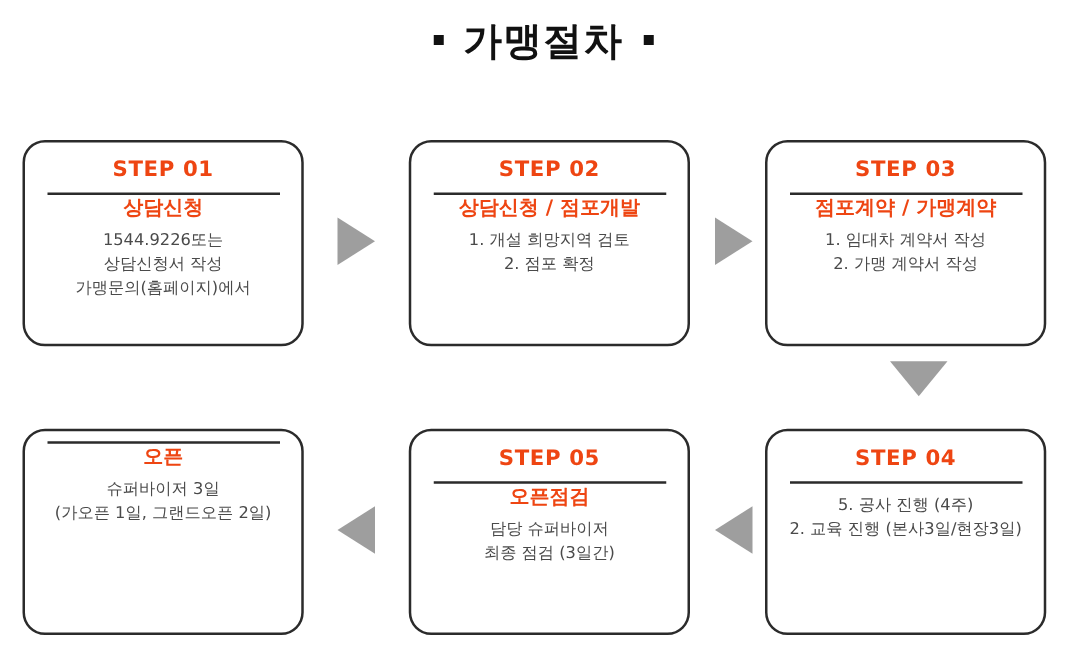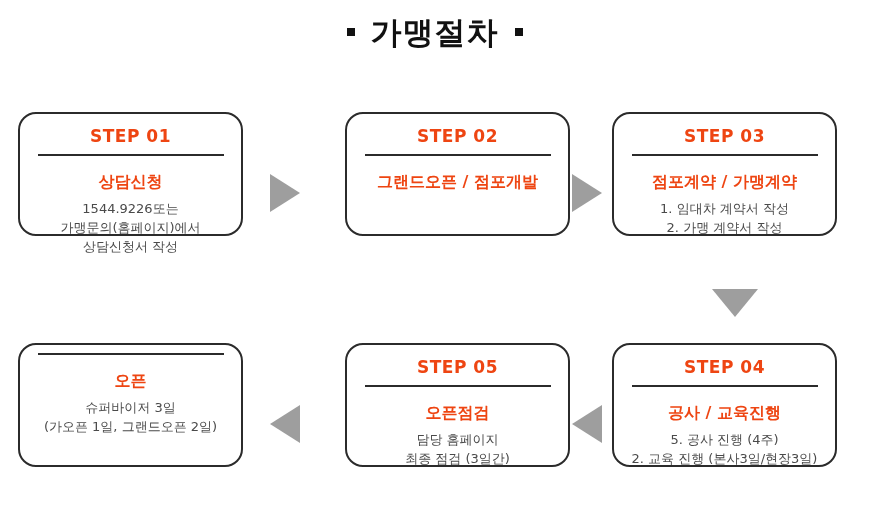--- a/index.html
+++ b/index.html
@@ -43,63 +43,63 @@
     margin: 0 16px;
   }
   .page-title .title-text {
     display: inline-block;
   }
 
   
   .step-box {
     position: absolute;
     width: 225px;
-    height: 124px;
+    height: 165px;
     box-sizing: border-box;
     border: 2px solid #2b2b2b;
     border-radius: 18px;
     background: #ffffff;
     text-align: center;
   }
   .step-label {
     margin-top: 12px;
     font-size: 17px;
     font-weight: bold;
     color: #ee4512;
     letter-spacing: 0.5px;
   }
   .step-divider {
     width: 186px;
     height: 2px;
     background: #2b2b2b;
     margin: 8px auto 0 auto;
   }
   .step-heading {
-    margin-top: 16px;
+    margin-top: 0;
     font-size: 16px;
     font-weight: bold;
     color: #ee4512;
     line-height: 1.2;
   }
   .step-body {
     margin-top: 9px;
     font-size: 13px;
     color: #4a4a4a;
     line-height: 1.45;
   }
   .step-body .body-line {
     display: block;
     white-space: nowrap;
   }
 
   
   .row-top  { top: 112px; }
   .row-bot  { top: 343px; }
   .col-1 { left: 18px;  }
-  .col-2 { left: 345px; }
+  .col-2 { left: 327px; }
   .col-3 { left: 612px; }
 
   
   .arrow {
     position: absolute;
     width: 0;
     height: 0;
   }
   .arrow-right {
     border-top: 19px solid transparent;
@@ -131,57 +131,60 @@
   <div class="page-title">
     <span class="bullet"></span><span class="title-text">가맹절차</span><span class="bullet"></span>
   </div>
 
   <div class="step-box row-top col-1">
     <div class="step-label">STEP 01</div>
     <div class="step-divider"></div>
     <div class="step-heading">상담신청</div>
     <div class="step-body">
       <span class="body-line">1544.9226또는</span>
+      <span class="body-line">상담신청서 작성</span>
       <span class="body-line">가맹문의(홈페이지)에서</span>
-      <span class="body-line">상담신청서 작성</span>
     </div>
   </div>
 
   <div class="step-box row-top col-2">
     <div class="step-label">STEP 02</div>
     <div class="step-divider"></div>
-    <div class="step-heading">그랜드오픈 / 점포개발</div>
+    <div class="step-heading">상담신청 / 점포개발</div>
+    <div class="step-body">
+      <span class="body-line">1. 개설 희망지역 검토</span>
+      <span class="body-line">2. 점포 확정</span>
+    </div>
   </div>
 
   <div class="step-box row-top col-3">
     <div class="step-label">STEP 03</div>
     <div class="step-divider"></div>
     <div class="step-heading">점포계약 / 가맹계약</div>
     <div class="step-body">
       <span class="body-line">1. 임대차 계약서 작성</span>
       <span class="body-line">2. 가맹 계약서 작성</span>
     </div>
   </div>
 
   <div class="step-box row-bot col-3">
     <div class="step-label">STEP 04</div>
     <div class="step-divider"></div>
-    <div class="step-heading">공사 / 교육진행</div>
     <div class="step-body">
       <span class="body-line">5. 공사 진행 (4주)</span>
       <span class="body-line">2. 교육 진행 (본사3일/현장3일)</span>
     </div>
   </div>
 
   <div class="step-box row-bot col-2">
     <div class="step-label">STEP 05</div>
     <div class="step-divider"></div>
     <div class="step-heading">오픈점검</div>
     <div class="step-body">
-      <span class="body-line">담당 홈페이지</span>
+      <span class="body-line">담당 슈퍼바이저</span>
       <span class="body-line">최종 점검 (3일간)</span>
     </div>
   </div>
 
   <div class="step-box row-bot col-1">
     <div class="step-divider"></div>
     <div class="step-heading">오픈</div>
     <div class="step-body">
       <span class="body-line">슈퍼바이저 3일</span>
       <span class="body-line">(가오픈 1일, 그랜드오픈 2일)</span>

